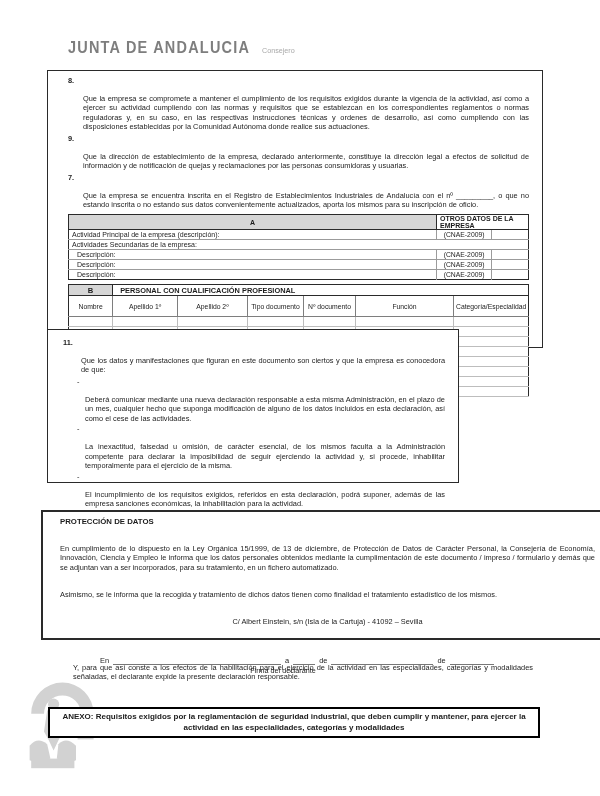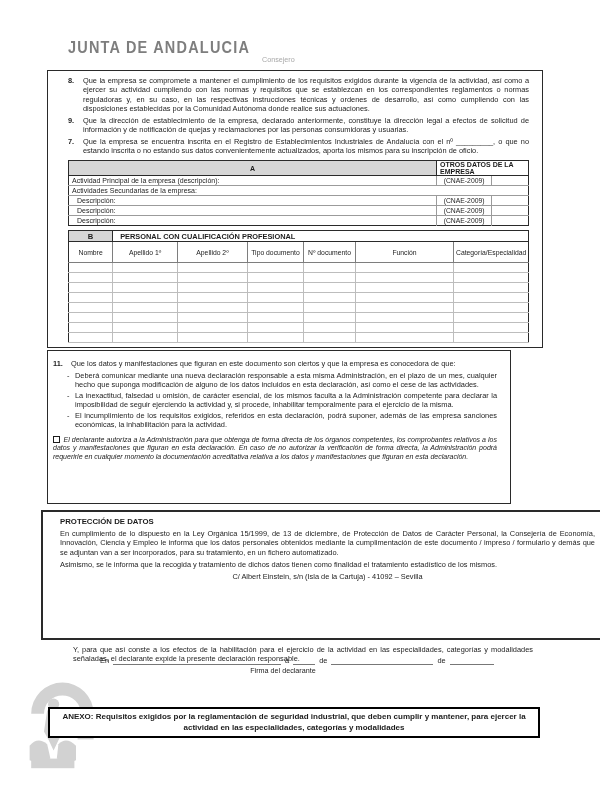--- a/index.html
+++ b/index.html
@@ -11,29 +11,29 @@
   }
   
   .logo {
     position:absolute; left:68px; top:38px;
     font-size:14.5px; font-weight:bold; letter-spacing:1.2px;
     color:#7e7e7e; transform:scaleY(1.18); transform-origin:left top;
     white-space:nowrap;
   }
   .dept-block { position:absolute; left:262px; top:40px; width:320px; }
   .dept-title { font-size:7.6px; font-weight:bold; color:#8a8a8a; letter-spacing:.2px; }
-  .dept-sub   { font-size:7.2px; color:#a8a8a8; margin-top:15px; }
+  .dept-sub   { font-size:7.2px; color:#a8a8a8; margin-top:6px; }
 
   
   .formbox { position:absolute; background:#fff; border:1.5px solid #2a2a2a; z-index:2; }
   #box-declarations { left:47px; top:70px;  width:496px; height:278px; padding:5px 13px 4px 20px; }
-  #box-item11       { left:47px; top:350px; width:464px; height:154px; padding:8px 13px 4px 5px; }
+  #box-item11       { left:47px; top:329px; width:412px; height:154px; padding:8px 13px 4px 15px; }
   #box-protection   { left:41px; top:510px; width:572px; height:130px; border-width:2px; padding:5px 16px 4px 17px; }
 
-  .txt { font-size:7.4px; line-height:9.3px; text-align:justify; }
+  .txt { font-size:7.4px; line-height:9.3px; text-align:justify;margin-top:18px; }
   .item { display:flex; margin-bottom:2.5px; }
   .item-num { font-weight:bold; width:15px; flex:0 0 15px; font-size:7.4px; line-height:9.3px; }
   .item-body { flex:1; }
 
   
   table { border-collapse:collapse; width:100%; table-layout:fixed; background:#fff; }
   .sec-table { border:1.5px solid #2a2a2a; margin-top:5px; }
   .letter-cell {
     width:24px; background:#d6d6d6; border-right:1px solid #2a2a2a;
     font-weight:bold; font-size:7.6px; text-align:center; height:11px;

